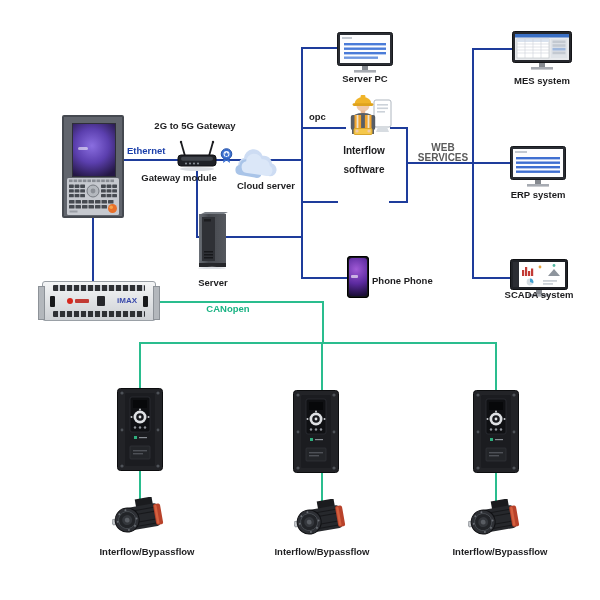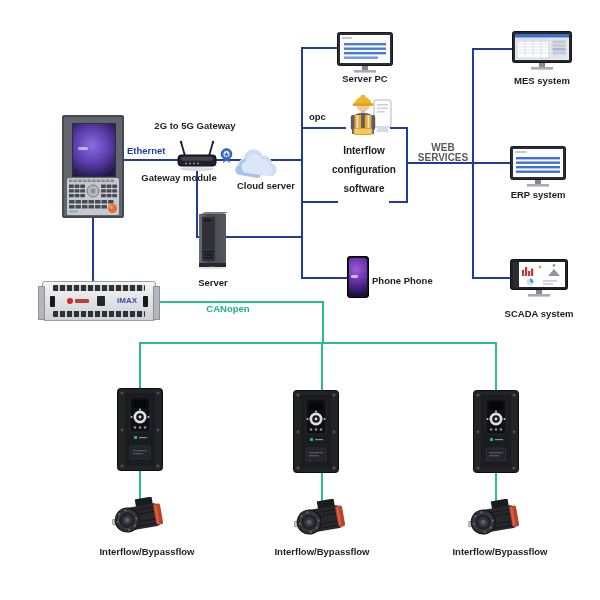--- a/index.html
+++ b/index.html
@@ -473,31 +473,30 @@
   <div class="lbl ctr" style="left:142px;top:120px;width:106px">2G to 5G Gateway</div>
   <div class="lbl blue" style="left:127px;top:145px">Ethernet</div>
   <div class="lbl ctr" style="left:138px;top:172px;width:82px">Gateway module</div>
   <div class="lbl ctr" style="left:230px;top:180px;width:72px">Cloud server</div>
   <div class="lbl ctr" style="left:181px;top:277px;width:64px">Server</div>
   <div class="lbl ctr" style="left:331px;top:73px;width:68px">Server PC</div>
   <div class="lbl" style="left:309px;top:111px">opc</div>
 
   <div class="swblock">
     <div>Interflow</div>
-    <div>configuration</div>
     <div>software</div>
   </div>
 
   <div class="lbl ctr gray" style="left:417px;top:143px;width:52px">
     <div>WEB</div>
     <div>SERVICES</div>
   </div>
 
   <div class="lbl ctr" style="left:505px;top:75px;width:74px">MES system</div>
   <div class="lbl ctr" style="left:501px;top:189px;width:74px">ERP system</div>
-  <div class="lbl ctr" style="left:500px;top:308px;width:78px">SCADA system</div>
+  <div class="lbl ctr" style="left:500px;top:289px;width:78px">SCADA system</div>
   <div class="lbl" style="left:372px;top:275px">Phone Phone</div>
   <div class="lbl ctr green" style="left:196px;top:303px;width:64px">CANopen</div>
   <div class="lbl ctr" style="left:92px;top:546px;width:110px">Interflow/Bypassflow</div>
   <div class="lbl ctr" style="left:267px;top:546px;width:110px">Interflow/Bypassflow</div>
   <div class="lbl ctr" style="left:445px;top:546px;width:110px">Interflow/Bypassflow</div>
 
 </div>
 
 </body></html>

